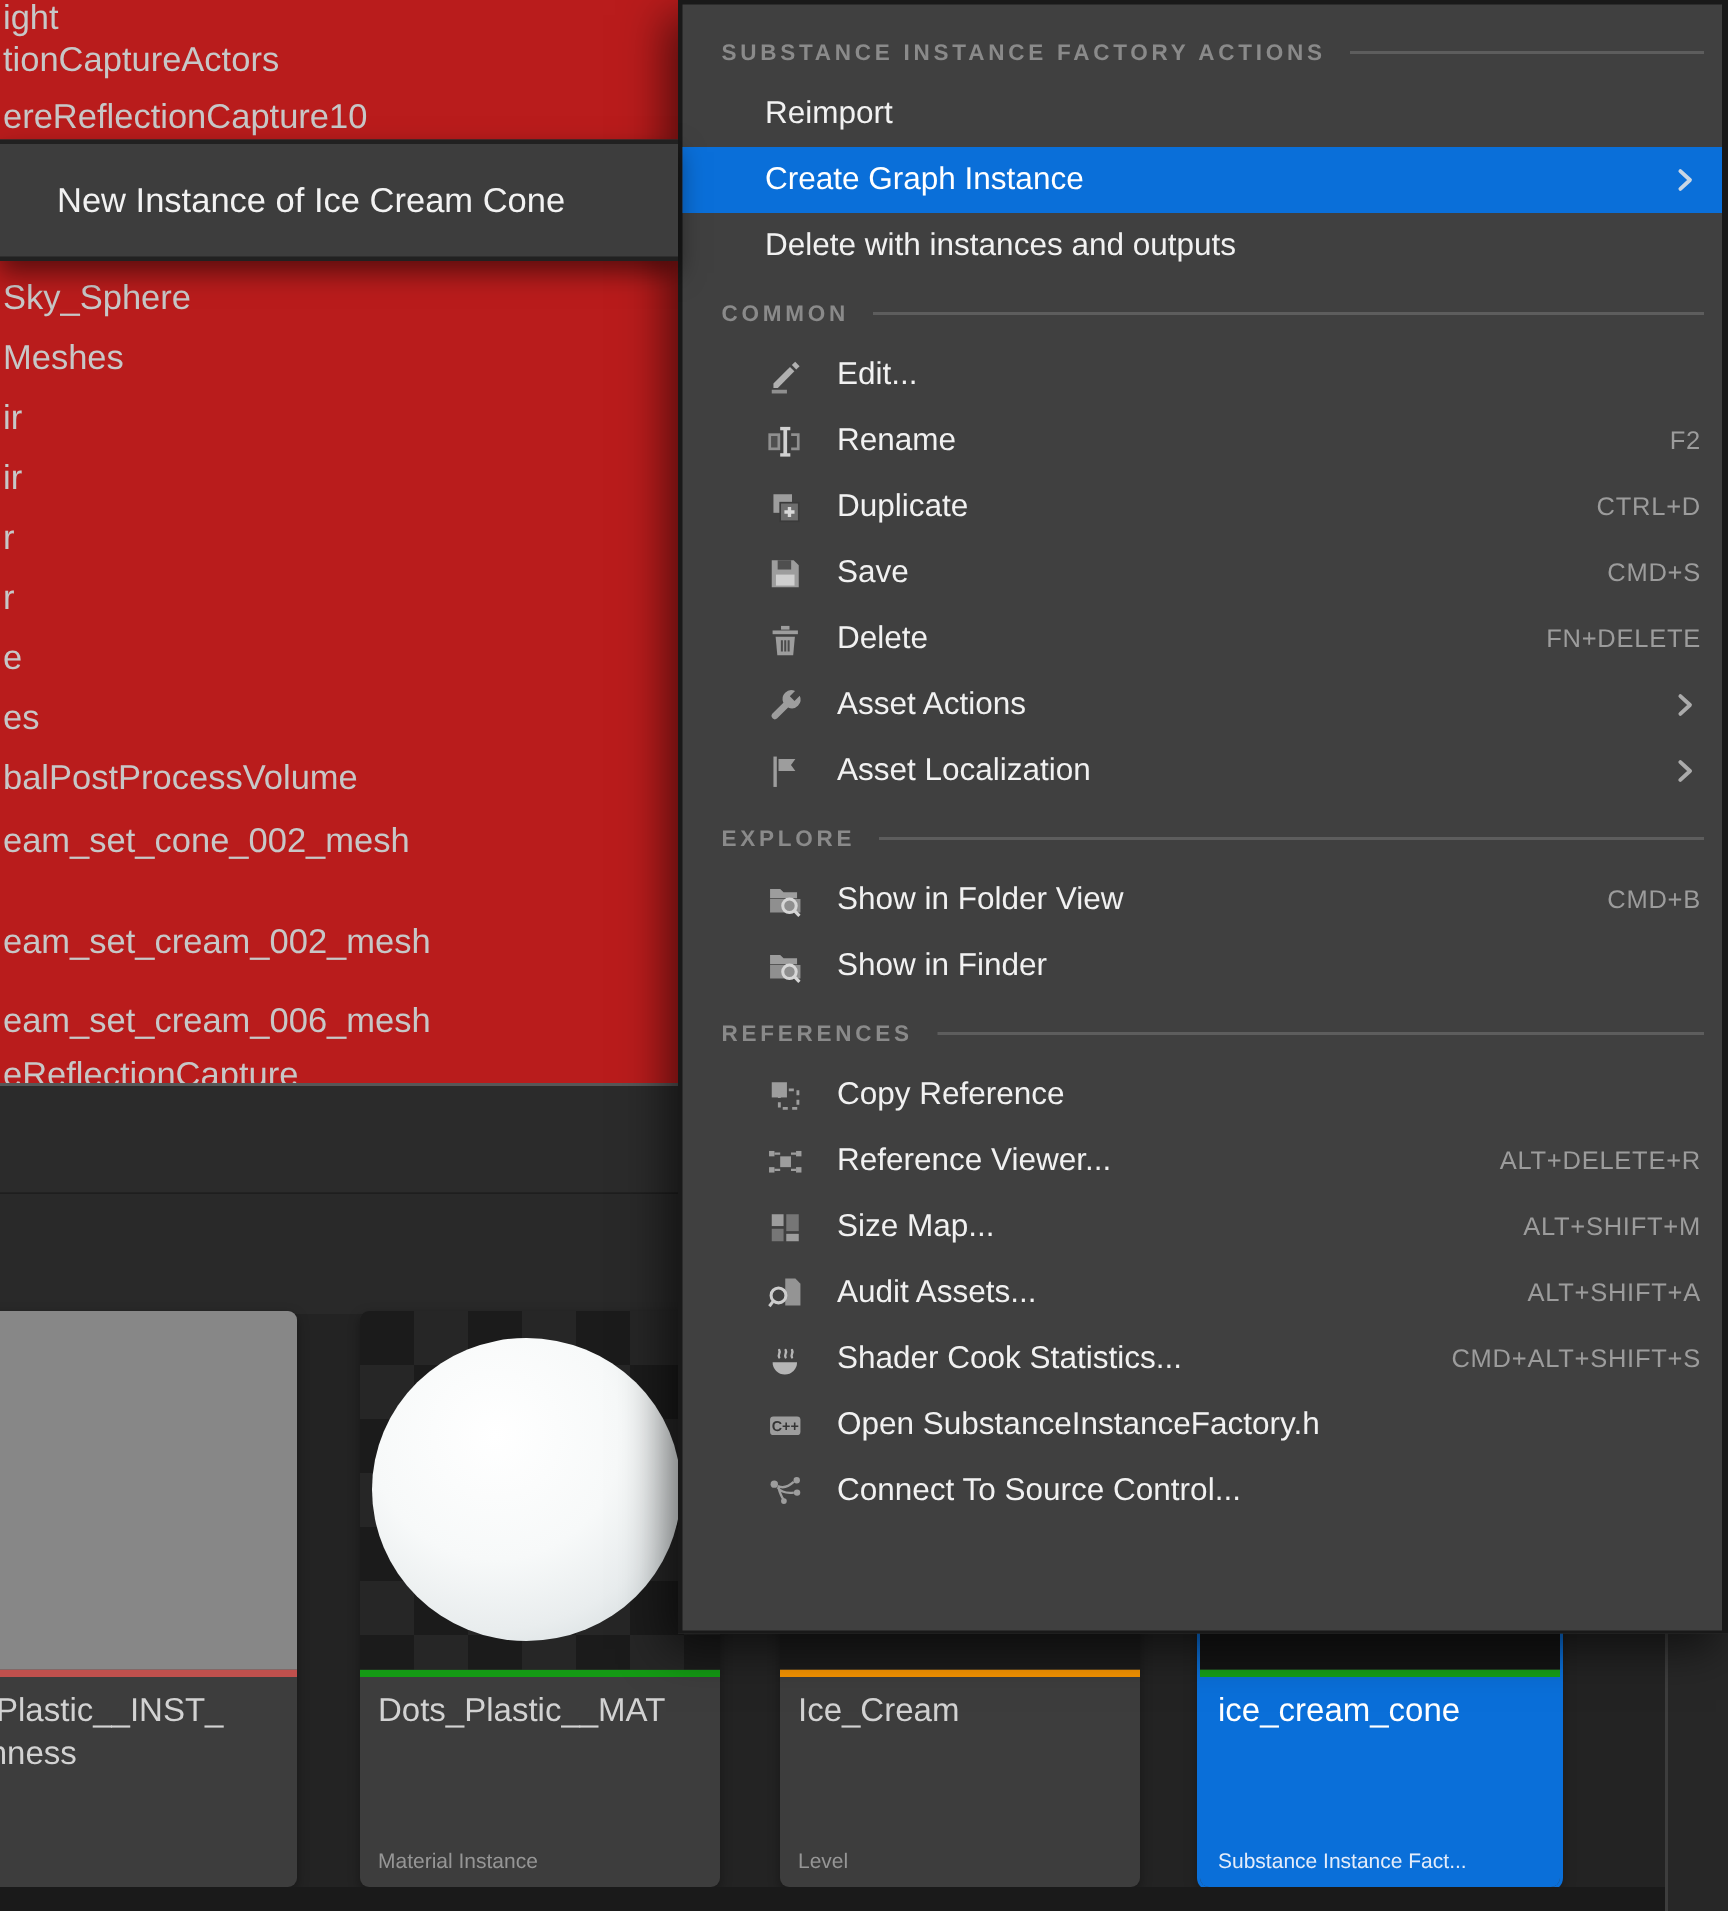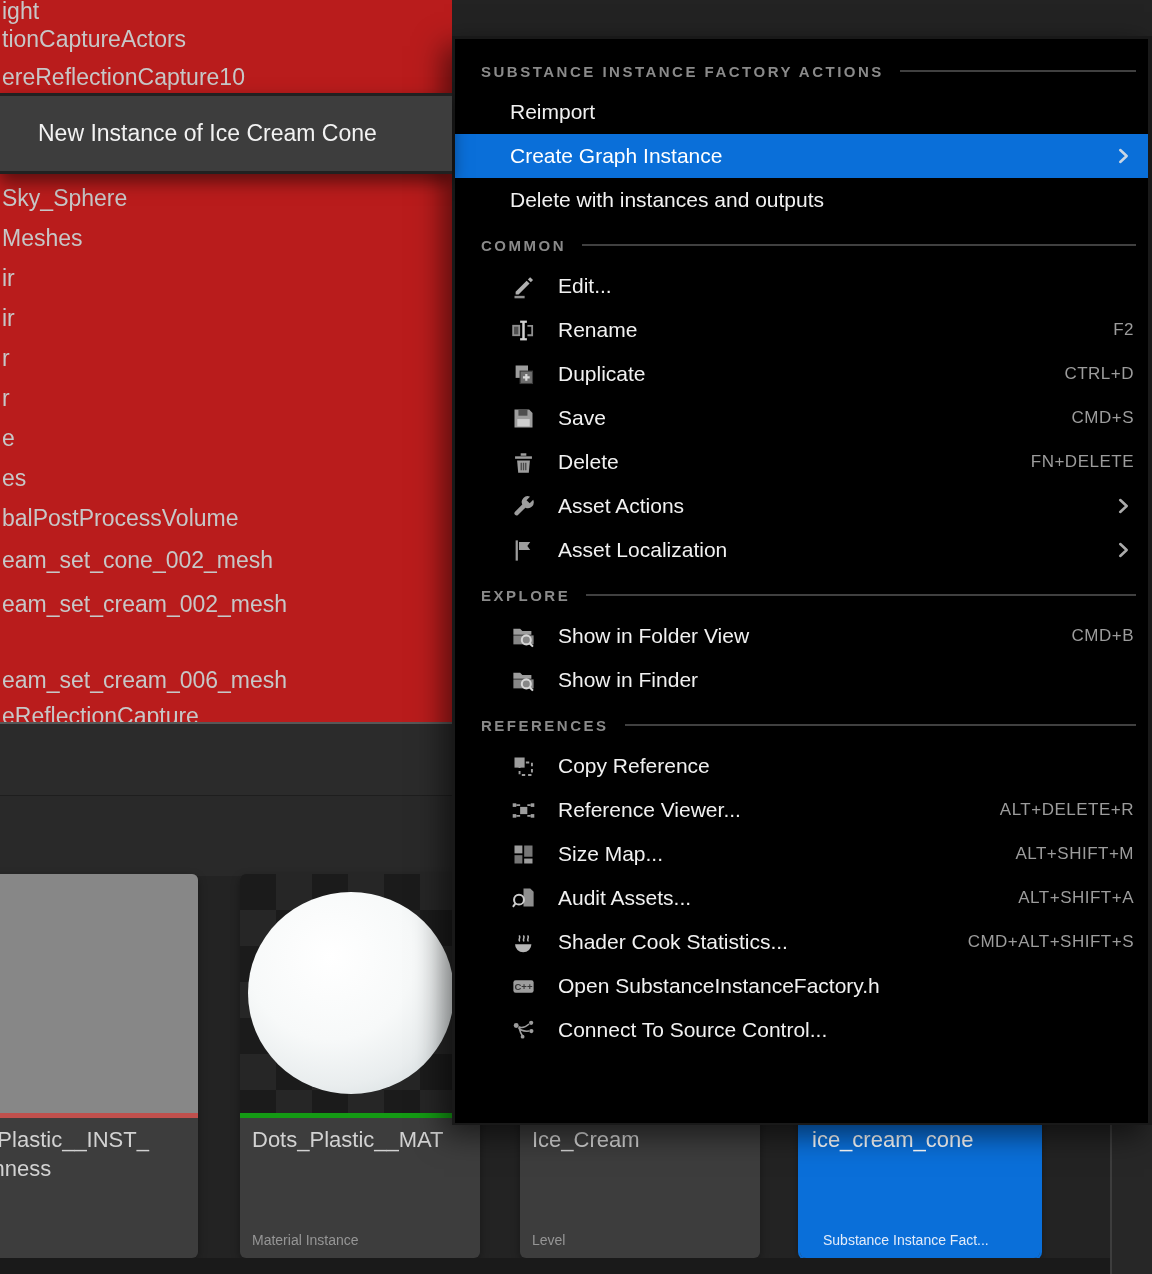--- a/index.html
+++ b/index.html
@@ -34,26 +34,26 @@
      background-image:conic-gradient(#262626 25%, #1b1b1b 0 50%, #262626 0 75%, #1b1b1b 0);
      background-size:72px 72px;}
   .sphere{position:absolute;left:8px;top:18px;width:206px;height:202px;border-radius:50%;
      background:radial-gradient(circle at 40% 32%, #ffffff 0%, #f7f9f9 45%, #e9edee 70%, #d7dee0 88%, #ccd4d6 100%);}
   #tile-2{left:520px;}
   #tile-2 .thumb{background:#1b1b1b;}
   #tile-3{left:800px;box-shadow:0 0 0 2px var(--sel,#0a6fd9),0 4px 10px rgba(0,0,0,0.4);}
   #tile-3 .thumb{background:#141414;}
   #tile-3 .label-area{background:var(--sel,#0a6fd9);}
   #tile-3 .asset-name{color:#ffffff;}
-  #tile-3 .asset-type{color:#e3ecfa;margin-left:11px;}
+  #tile-3 .asset-type{color:#e3ecfa;}
 
   
   #context-menu{position:absolute;left:452px;top:0;width:700px;height:1089px;box-sizing:border-box;
-     background:#000000;border:3px solid #191919;border-right-width:4px;border-bottom-width:2px;
-     z-index:5;box-shadow:-8px 10px 28px rgba(0,0,0,0.55);padding-top:9px;margin-top:36px;}
+     background:#404040;border:3px solid #191919;border-right-width:4px;border-bottom-width:2px;
+     z-index:5;box-shadow:-8px 10px 28px rgba(0,0,0,0.55);padding-top:9px;}
   .menu-section-header{display:flex;align-items:center;height:34px;margin:6px 12px 2px 26px;gap:16px;}
   .msh-label{font-size:15px;font-weight:bold;letter-spacing:2.5px;color:#8a8a8a;white-space:nowrap;}
   .msh-line{flex:1;height:2px;background:#757575;opacity:0.55;}
   .menu-item{display:flex;align-items:center;height:44px;padding:0 14px 0 55px;color:#f1f1f1;font-size:21px;}
   .menu-item .mi-icon{width:27px;height:27px;margin-right:21px;flex:none;display:flex;}
   .mi-icon svg{width:100%;height:100%;}
   .mi-label{white-space:nowrap;}
   .mi-shortcut{margin-left:auto;color:#9c9c9c;font-size:17px;letter-spacing:0.5px;white-space:nowrap;}
   .mi-chevron{margin-left:auto;width:22px;height:22px;color:#ababab;flex:none;display:flex;}
   .mi-chevron svg{width:100%;height:100%;}
@@ -76,21 +76,21 @@
     <div class="outliner-row" style="top: 183px;">Sky_Sphere</div>
     <div class="outliner-row" style="top: 223px;">Meshes</div>
     <div class="outliner-row" style="top: 263px;">ir</div>
     <div class="outliner-row" style="top: 303px;">ir</div>
     <div class="outliner-row" style="top: 343px;">r</div>
     <div class="outliner-row" style="top: 383px;">r</div>
     <div class="outliner-row" style="top: 423px;">e</div>
     <div class="outliner-row" style="top: 463px;">es</div>
     <div class="outliner-row" style="top: 503px;">balPostProcessVolume</div>
     <div class="outliner-row" style="top: 545px;">eam_set_cone_002_mesh</div>
-    <div class="outliner-row" style="top: 589px; text-align: right;">eam_set_cream_002_mesh</div>
+    <div class="outliner-row" style="top: 612px; text-align: right;">eam_set_cream_002_mesh</div>
     <div class="outliner-row" style="top: 665px;">eam_set_cream_006_mesh</div>
     <div class="outliner-row" style="top: 701px;">eReflectionCapture</div>
   </div>
 <div id="outliner-divider"></div>
 <div id="band1"></div>
 <div id="band2"></div>
 <div id="content-area"></div>
 
 <div class="tile" id="tile-0">
   <div class="thumb"></div>

